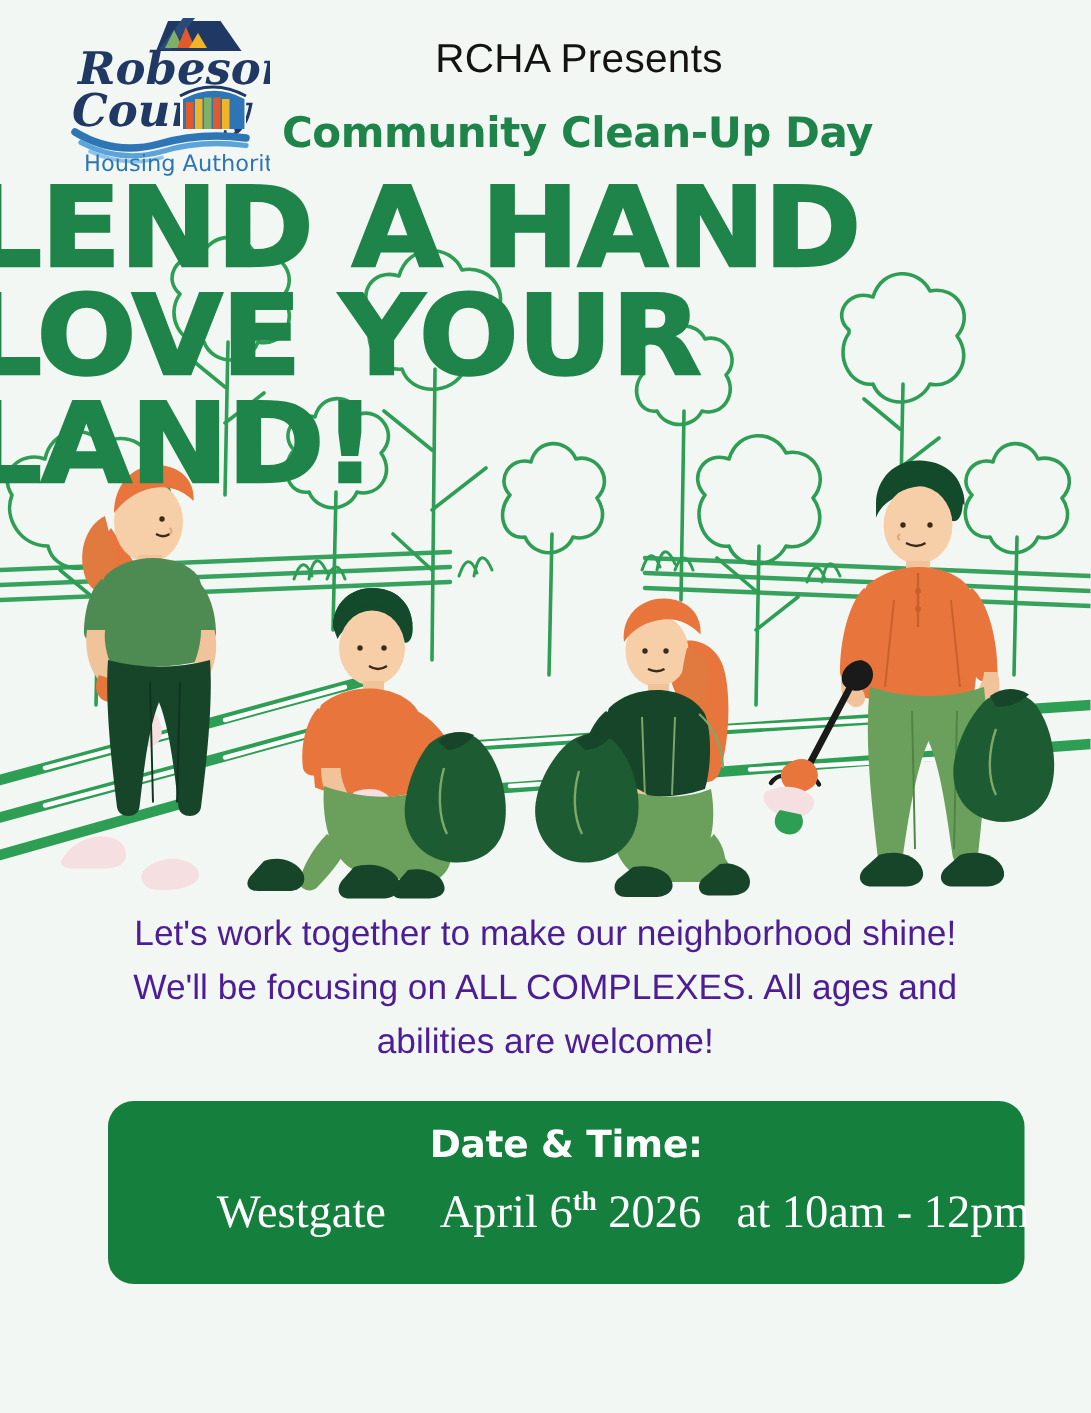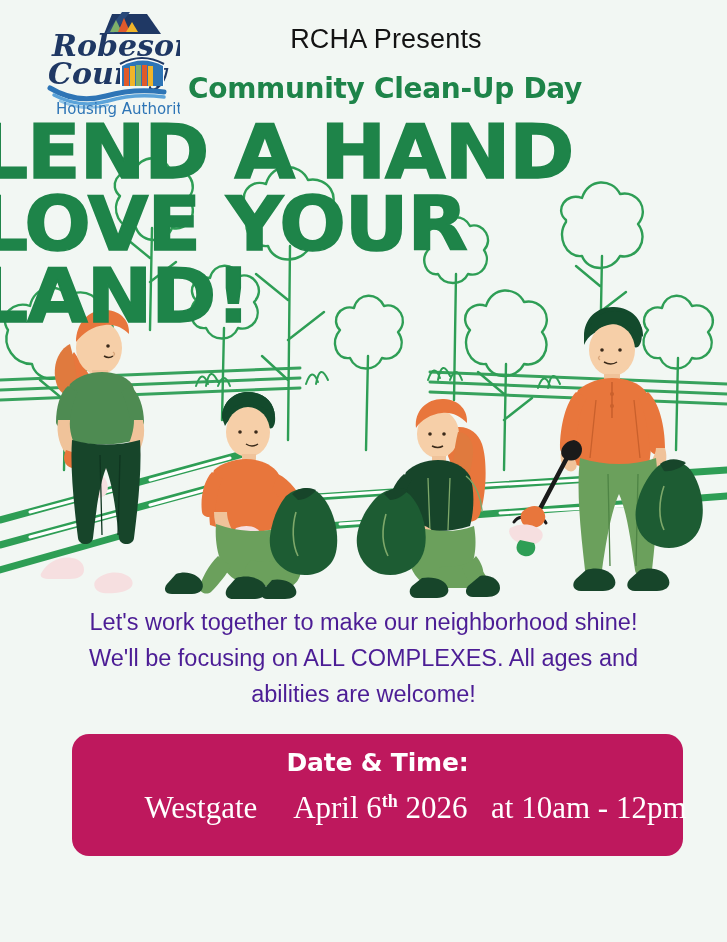--- a/index.html
+++ b/index.html
@@ -59,21 +59,21 @@
     text-align:center;
     color:#4c1d95;
     font-size:23.5px;
     line-height:36px;
     font-family:"Liberation Sans", sans-serif;
   }
   
   #date-box{
     position:absolute;left:72px;top:734px;
     width:611px;height:122px;
-    background:#be185d;
+    background:#15803d;
     border-radius:17px;
   }
   #date-heading{
     position:absolute;left:0;top:14px;width:611px;
     text-align:center;color:#ffffff;
     font-size:25px;font-weight:bold;letter-spacing:-.2px;
     font-family:"DejaVu Sans", sans-serif;
   }
   #date-line{
     position:absolute;left:0;top:56px;width:687px;

